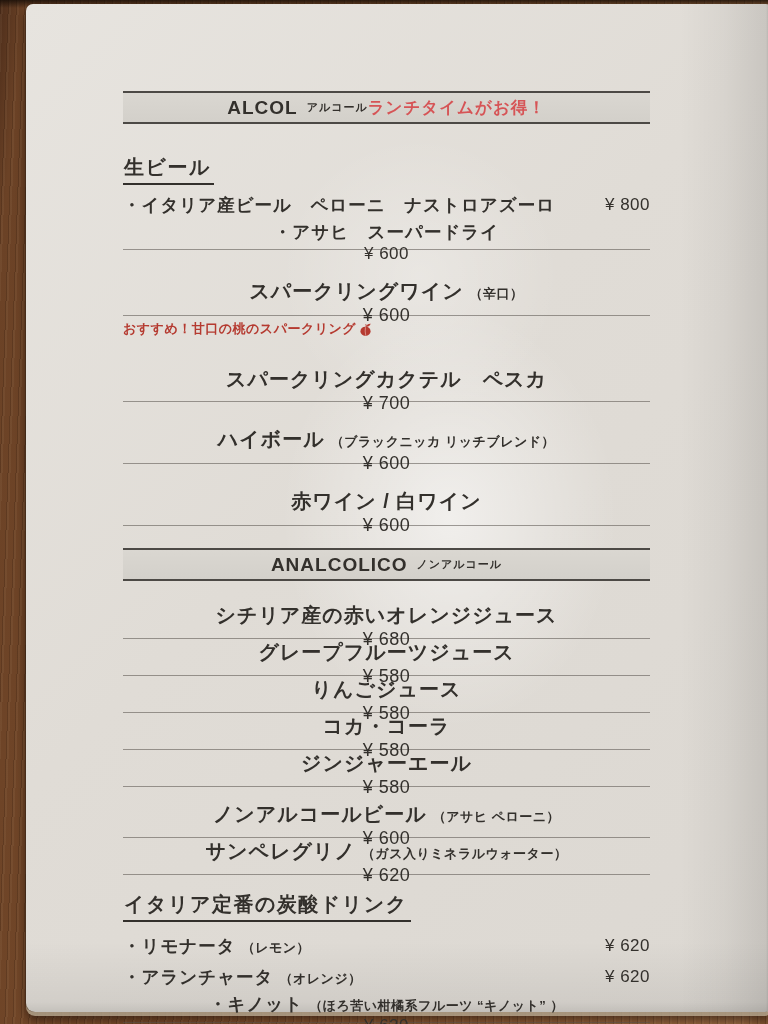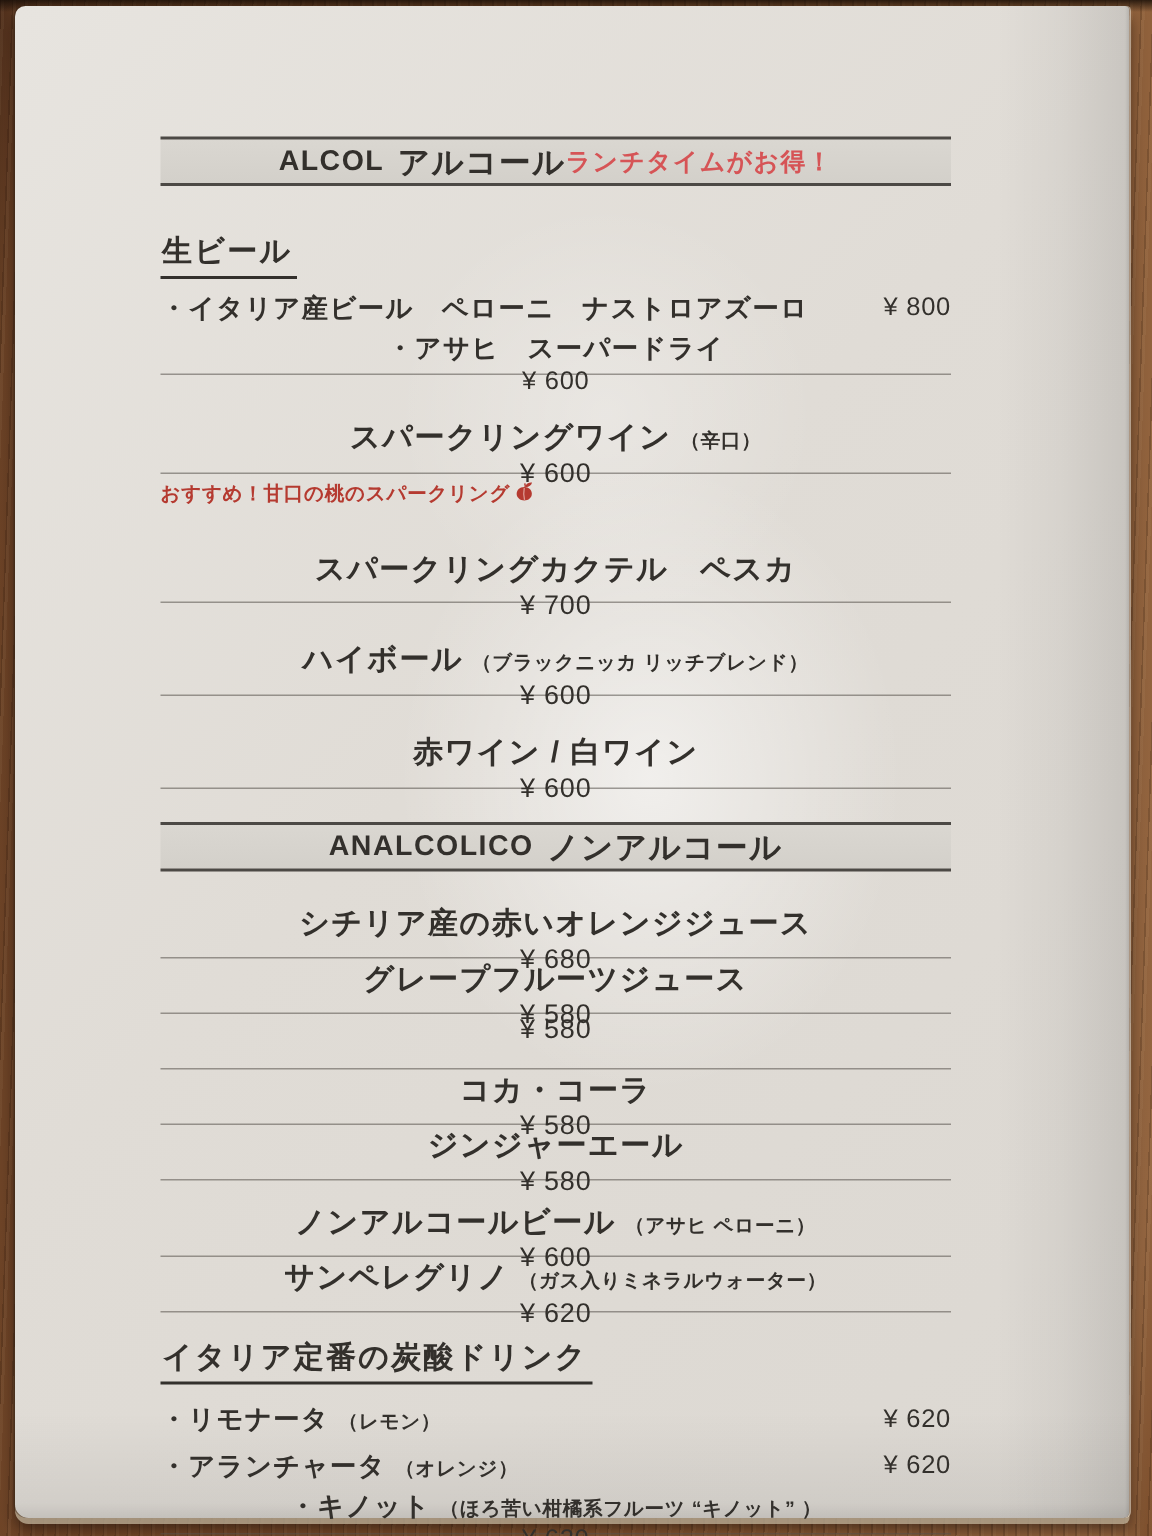--- a/index.html
+++ b/index.html
@@ -6,21 +6,21 @@
   html,body { width:768px; height:1024px; overflow:hidden; }
   body{
     font-family:"Liberation Sans","DejaVu Sans",sans-serif;
     position:relative;
     background:
       linear-gradient(180deg, rgba(25,15,8,.85) 0px, rgba(25,15,8,0) 8px),
       repeating-linear-gradient(92deg, rgba(30,15,5,.18) 0 1px, rgba(255,230,190,.05) 1px 3px, rgba(0,0,0,0) 3px 8px),
       linear-gradient(96deg,#4e2e1b 0%, #6b4226 3%, #7c4e2c 40%, #8a5a34 70%, #936540 97%, #7c4e2c 100%);
   }
   .paper{
-    position:absolute; left:10px; top:4px; width:743px; height:1008px;
+    position:absolute; left:26px; top:4px; width:743px; height:1008px;
     border-radius:7px 3px 4px 9px;
     background:
       radial-gradient(240px 300px at 57% 51%, rgba(255,255,255,.55), rgba(255,255,255,0) 70%),
       radial-gradient(200px 200px at 53% 27%, rgba(255,255,255,.28), rgba(255,255,255,0) 70%),
       linear-gradient(90deg, rgba(0,0,0,0) 88%, rgba(0,0,0,.04) 94%, rgba(0,0,0,.10) 99.6%, rgba(0,0,0,.2) 100%),
       linear-gradient(180deg, rgba(0,0,0,0) 93%, rgba(0,0,0,.06) 99%, rgba(0,0,0,.12) 100%),
       linear-gradient(135deg,#e7e4df 0%, #e0dcd6 45%, #dcd8d2 100%);
     box-shadow:
       -1px 0 0 rgba(50,35,22,.45),
       1px 0 0 rgba(250,245,235,.5),
@@ -29,41 +29,41 @@
   }
   .menu-content{ position:absolute; left:97px; top:0; width:527px; padding-top:87px; color:#33302c; }
 
   .band{
     height:33px; display:flex; align-items:center; justify-content:center;
     background:linear-gradient(180deg,#dad7d1,#d3d0ca);
     border-top:2px solid #4c4945; border-bottom:2px solid #4c4945;
     white-space:nowrap;
   }
   .band .latin{ font-size:19px; font-weight:700; letter-spacing:1px; }
-  .band .ja{ font-size:21px; font-weight:700; margin-left:9px; letter-spacing:1px;font-family:Liberation Mono, monospace; }
+  .band .ja{ font-size:11px; font-weight:700; margin-left:9px; letter-spacing:1px;font-family:Liberation Mono, monospace; }
   .band .highlight{ font-size:16.5px; font-weight:700; letter-spacing:1px; }
 
   .heading{ height:30px; margin-bottom:6px; }
   .heading span{ font-size:20px; font-weight:700; letter-spacing:1.5px; border-bottom:2px solid #33302c; padding:0 3px 3px 1px;font-family:Liberation Mono, monospace; }
 
   .row{ display:flex; justify-content:space-between; align-items:center; }
   .row.rule{ border-bottom:1px solid rgba(85,80,74,.55);flex-direction:column; }
   .row .left{ display:flex; align-items:baseline; }
   .row .name{ font-size:20px; font-weight:700; letter-spacing:1px; }
   .row .pnote{ font-size:13px; font-weight:700; margin-left:6px; letter-spacing:.5px; }
   .row .price{ font-size:18px; font-weight:400; letter-spacing:.5px; white-space:nowrap; }
   .row.small .name{ font-size:17.5px; }
   .row.small .price{ font-size:17px; }
   .row.h37{ height:37px; }
   .row.h38{ height:38px;margin-top:16px; }
   .row.h30{ height:30px; }
   .row.h31{ height:31px; }
   .row.h36{ height:36px;margin-top:28px; }
 
-  .note{ display:flex; height:22px; padding-top:4px; }
+  .note{ display:flex; align-items:center; height:22px; padding-top:4px; }
   .note .note-text{ font-size:13px; font-weight:700; letter-spacing:.5px; }
   .note svg{ margin-left:2px; }
 </style>
 </head>
 <body style="color: rgb(51, 48, 44);">
 
 <div class="paper">
   <div class="menu-content">
     <div>
         <div class="band">
@@ -135,20 +135,23 @@
           </div>
           <span class="price">¥ 680</span>
         </div>
         <div class="row h37 rule">
           <div class="left">
             <span class="name">グレープフルーツジュース</span>
           </div>
           <span class="price">¥ 580</span>
         </div>
         <div class="row h37 rule">
+          <div class="left">
+            <span class="name">りんごジュース</span>
+          </div>
           <span class="price">¥ 580</span>
         </div>
         <div class="row h37 rule">
           <div class="left">
             <span class="name">コカ・コーラ</span>
           </div>
           <span class="price">¥ 580</span>
         </div>
         <div class="row h37 rule">
           <div class="left">

